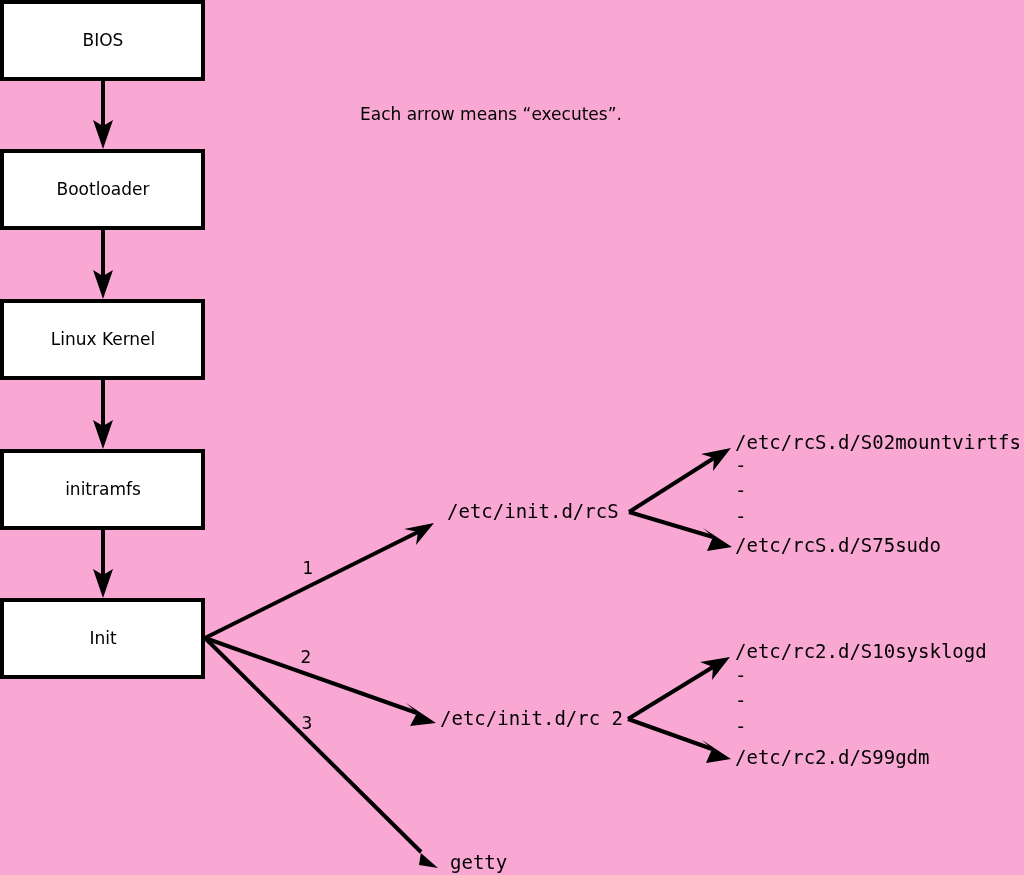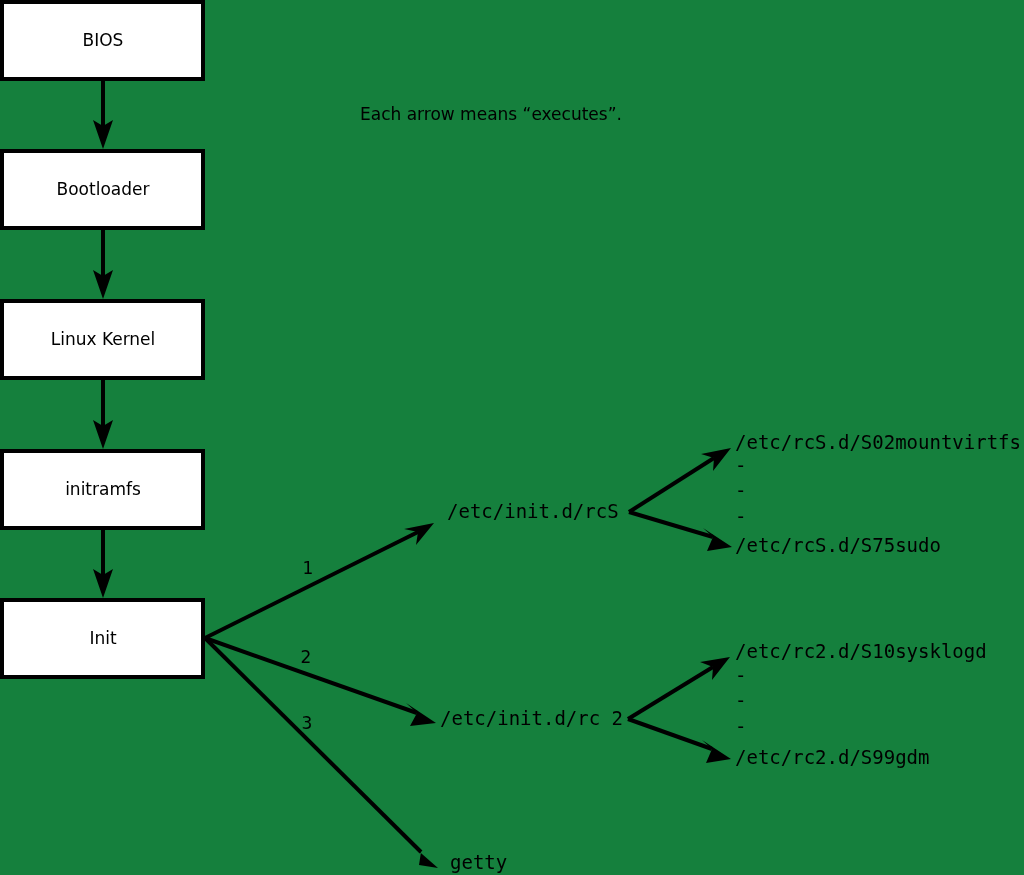--- a/index.html
+++ b/index.html
@@ -5,21 +5,21 @@
 <style>
   html, body {
     margin: 0;
     padding: 0;
     background: #ffffff;
   }
   #canvas {
     position: relative;
     width: 1024px;
     height: 875px;
-    background: #15803d;
+    background: #f9a8d4;
     overflow: hidden;
     font-family: "DejaVu Sans", sans-serif;
   }
   #diagram-svg {
     position: absolute;
     left: 0;
     top: 0;
     width: 1024px;
     height: 875px;
   }

